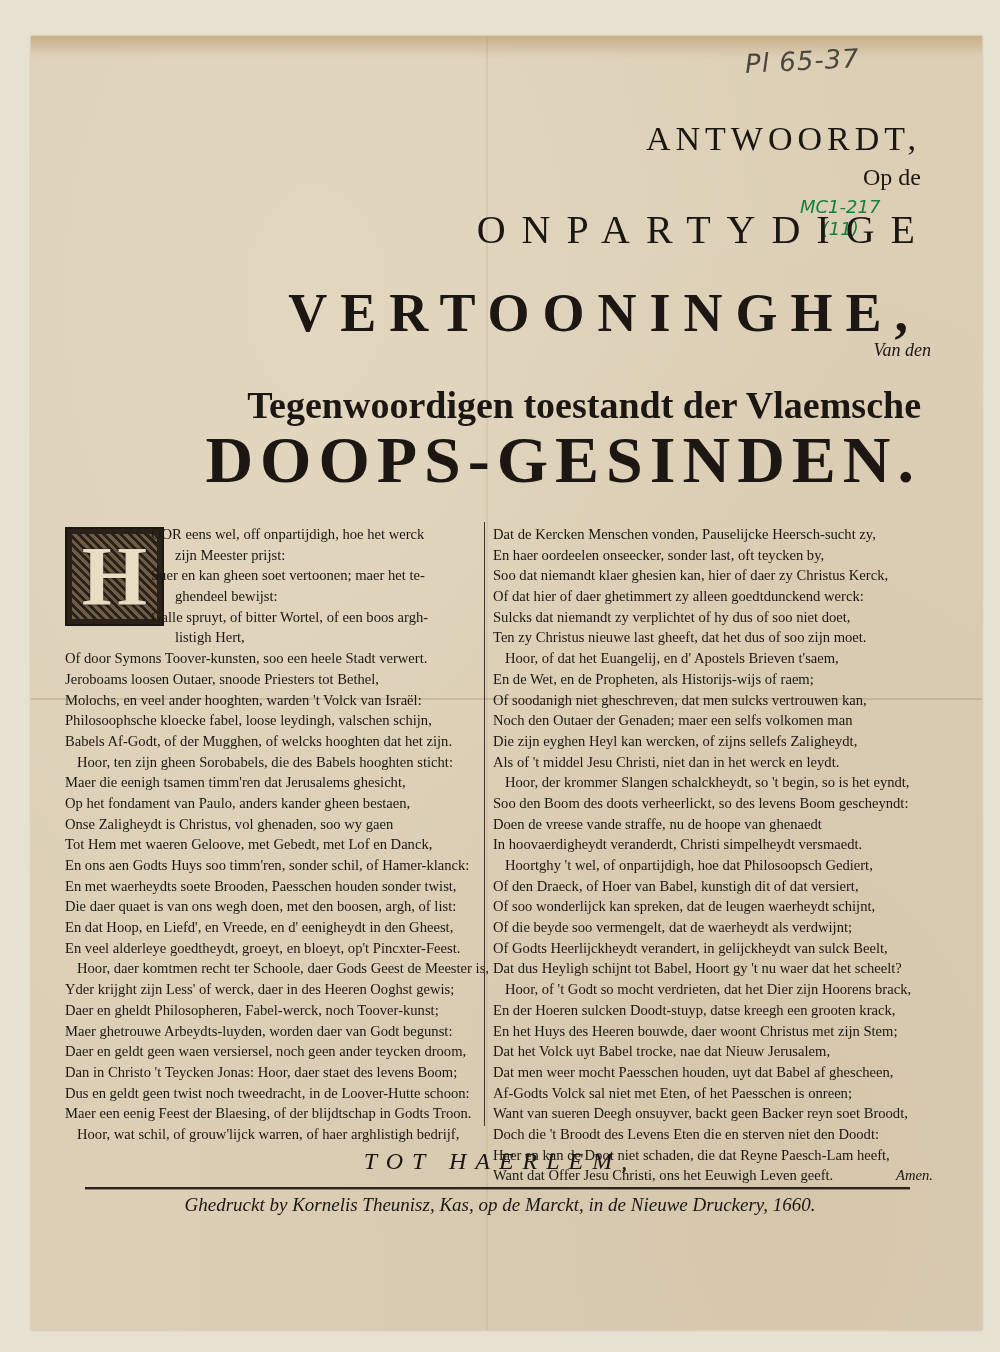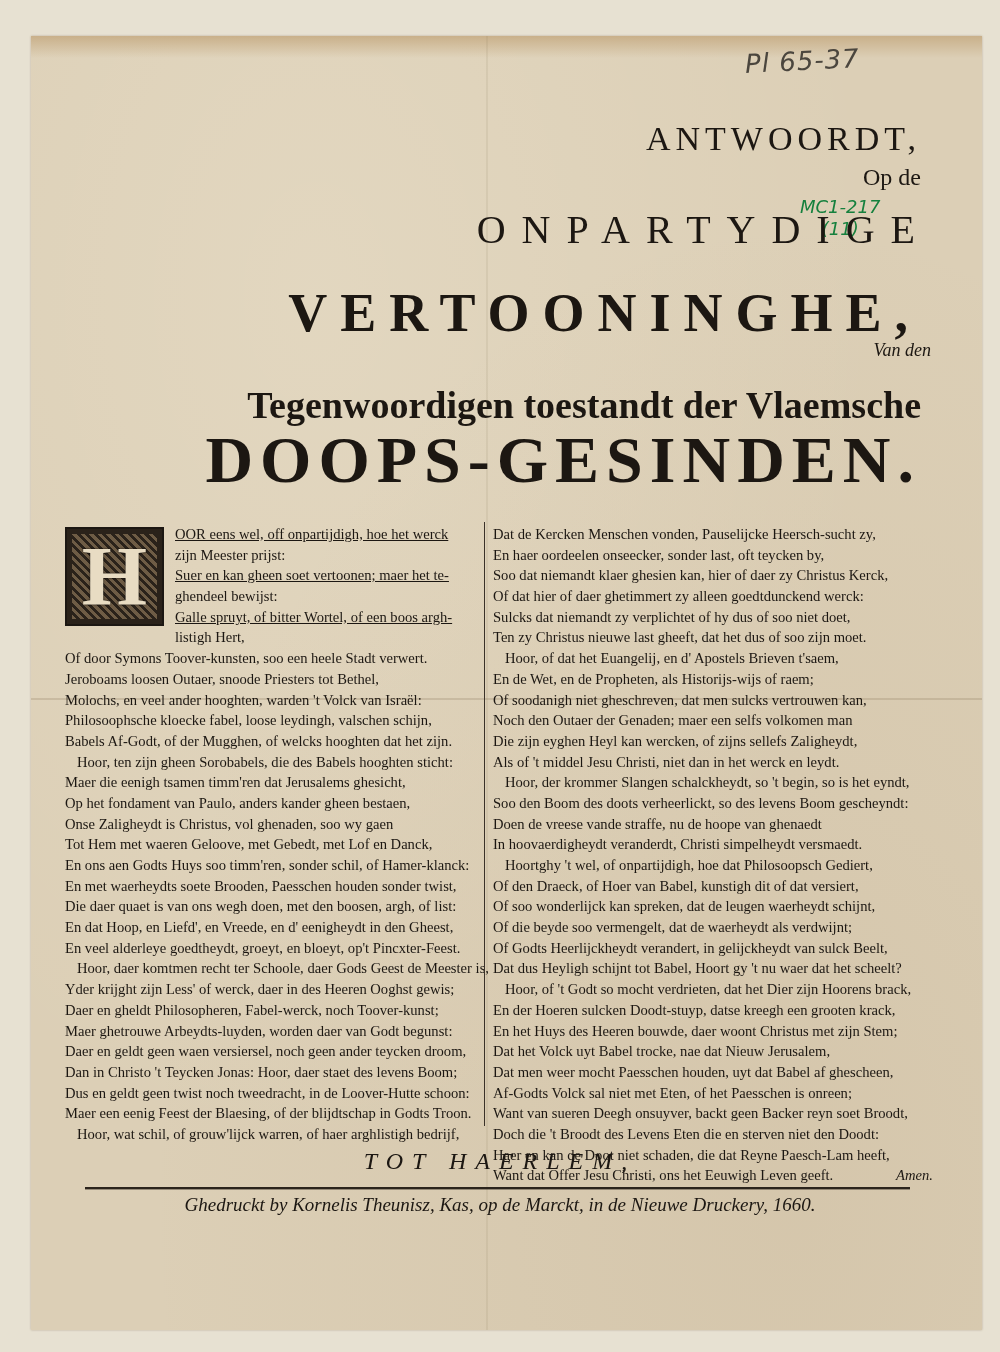--- a/index.html
+++ b/index.html
@@ -41,21 +41,21 @@
   .t5 { top:340px; font-size:18px; font-style:italic; padding-left:10px; }
   .t6 { top:383px; font-size:38px;font-weight:bold; }
   .t7 { top:422px; font-size:66px; letter-spacing:7px; font-weight:bold; padding-left:0px; }
   .col { position:absolute; top:524px; font-size:14.6px; line-height:20.7px; white-space:nowrap; }
   .col-left { left:65px; width:415px; }
   .col-right { left:493px; width:440px; }
   .col-rule { position:absolute; left:484px; top:522px; width:1px; height:604px; background:#3a3128; }
   .line { display:block; height:20.7px; }
   .indent { padding-left:12px; }
   .hang { padding-left:110px; }
-  .dropcap-row { padding-left:110px;text-decoration:underline; }
+  .dropcap-row { padding-left:86px; }
   .dropcap {
     position:absolute; left:65px; top:527px; width:99px; height:99px;
     background:#2a221a; border:2px solid #1c1712; box-sizing:border-box;
     display:flex; align-items:center; justify-content:center;
   }
   .dropcap-inner {
     width:85px; height:85px; background:
       repeating-linear-gradient(45deg, #6e5c45 0 3px, #2a221a 3px 6px);
     display:flex; align-items:center; justify-content:center;
     font-size:84px; font-weight:bold; color:#e8dcc3; line-height:85px;

